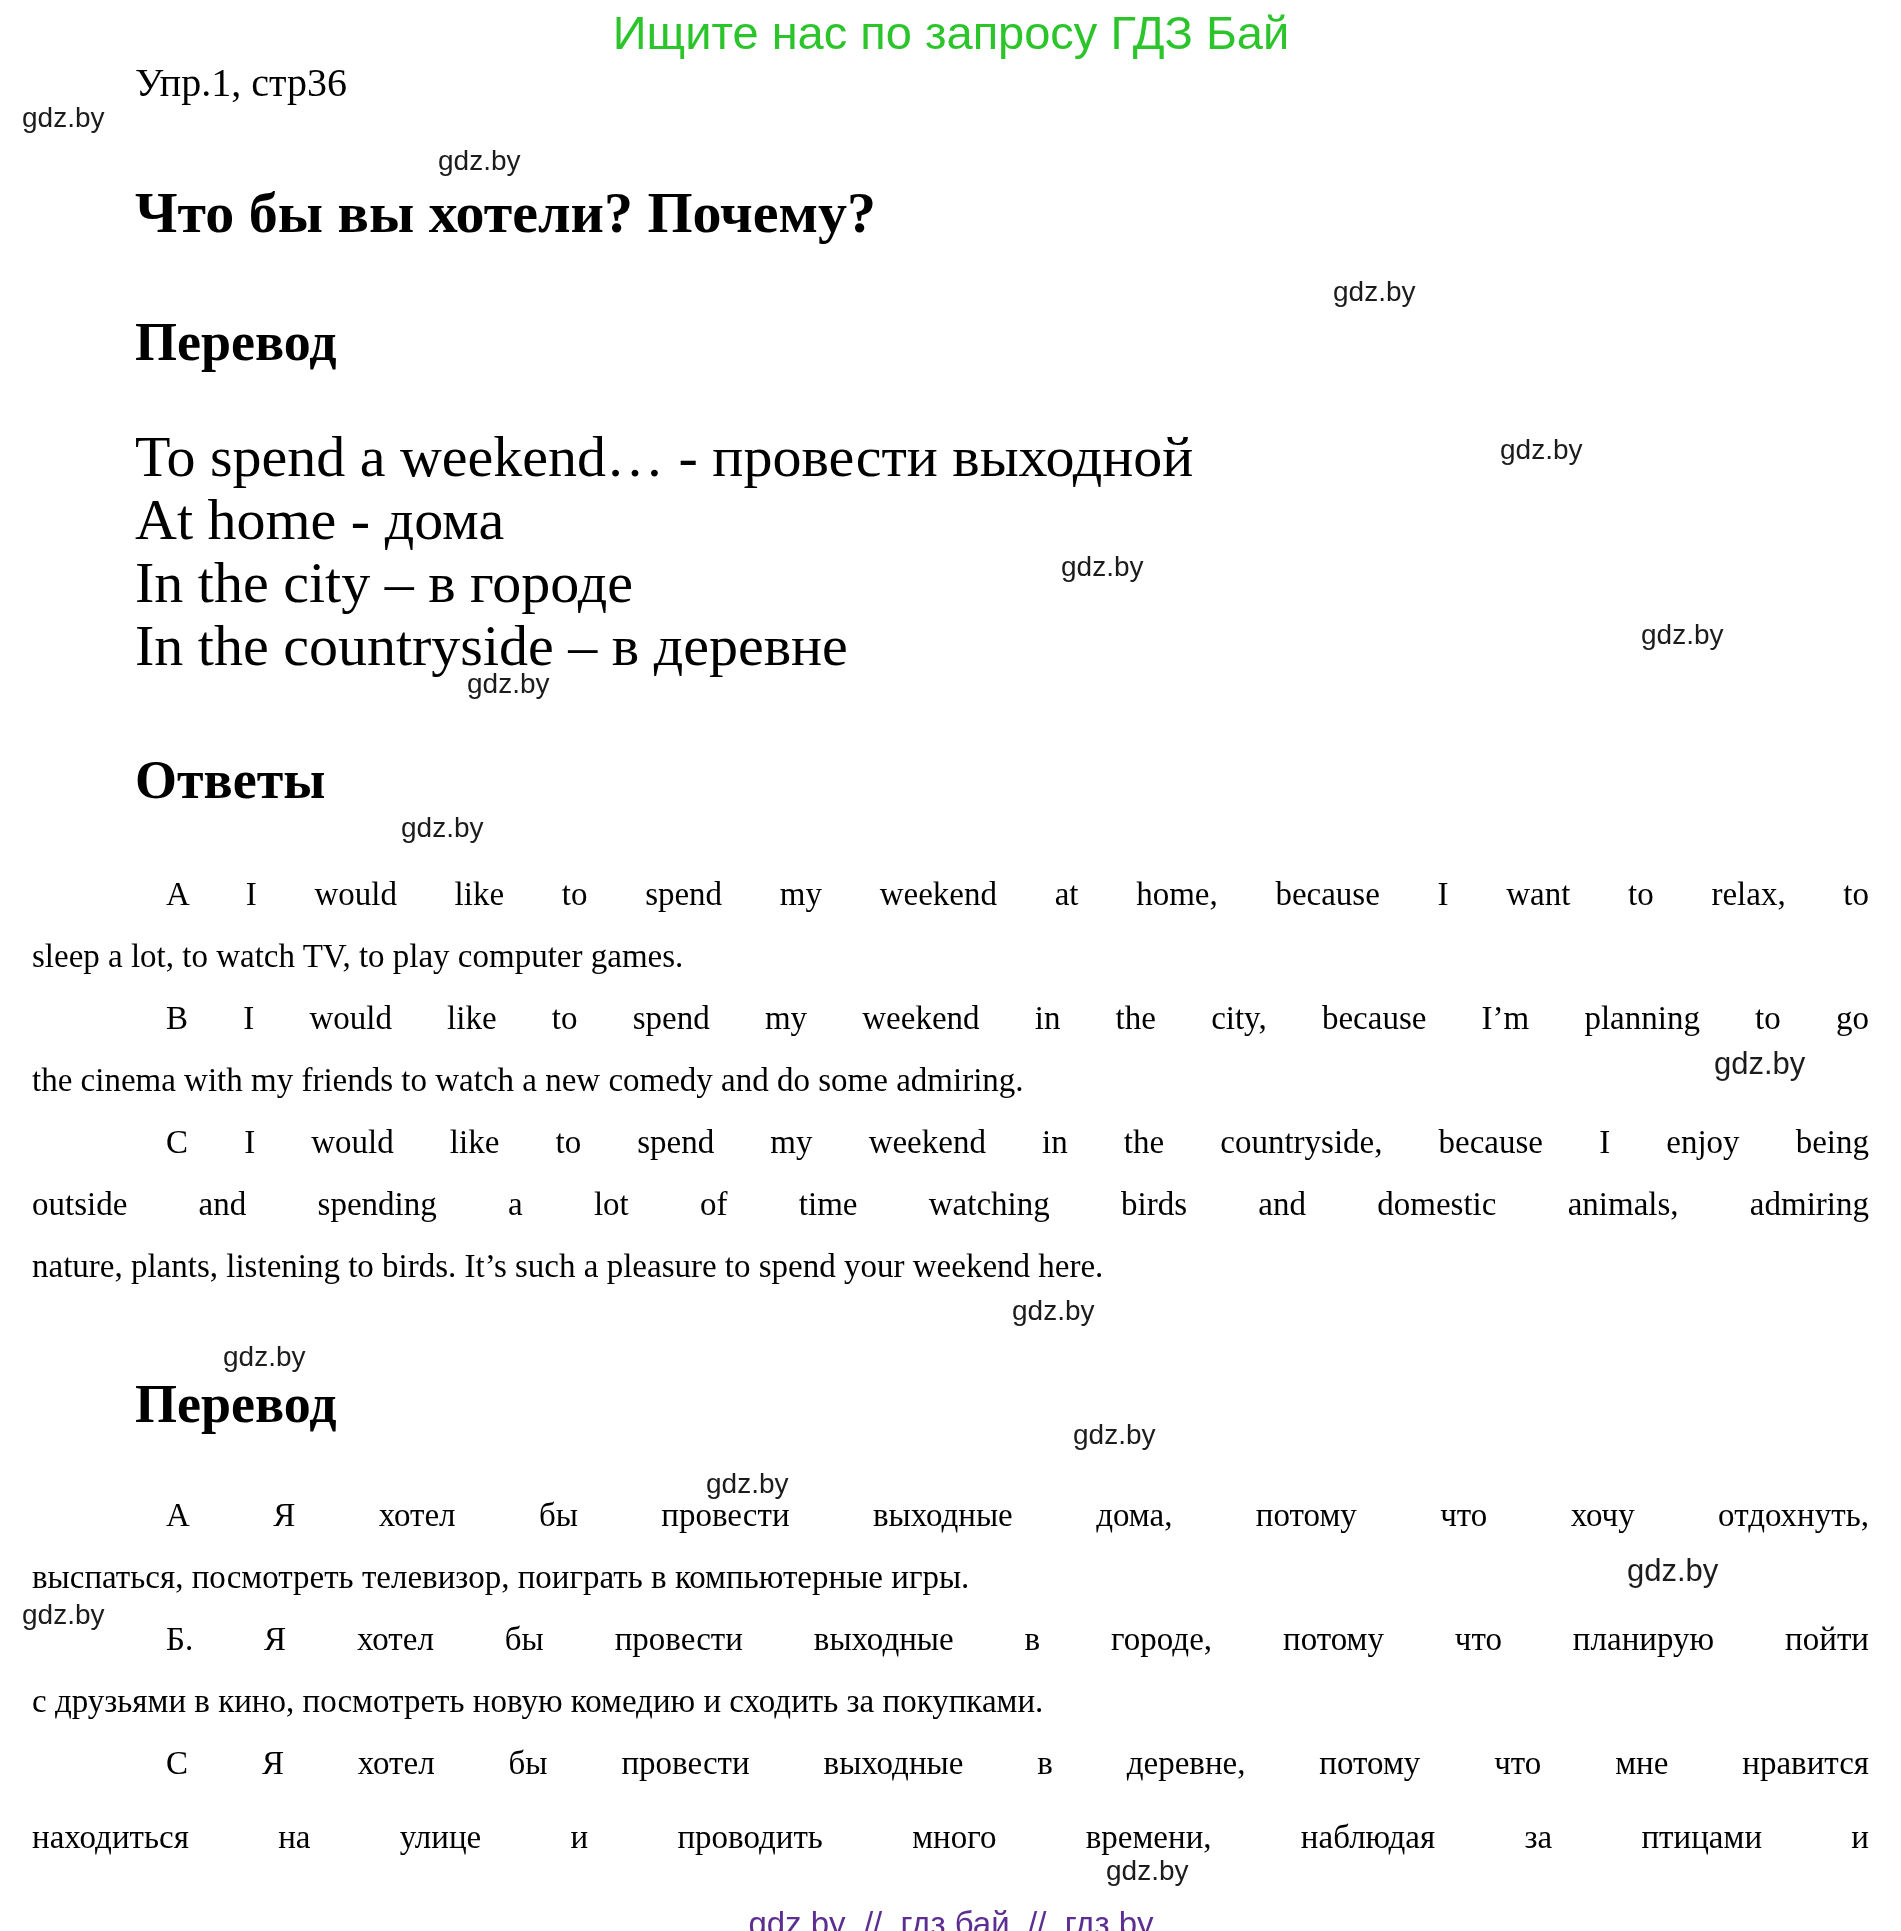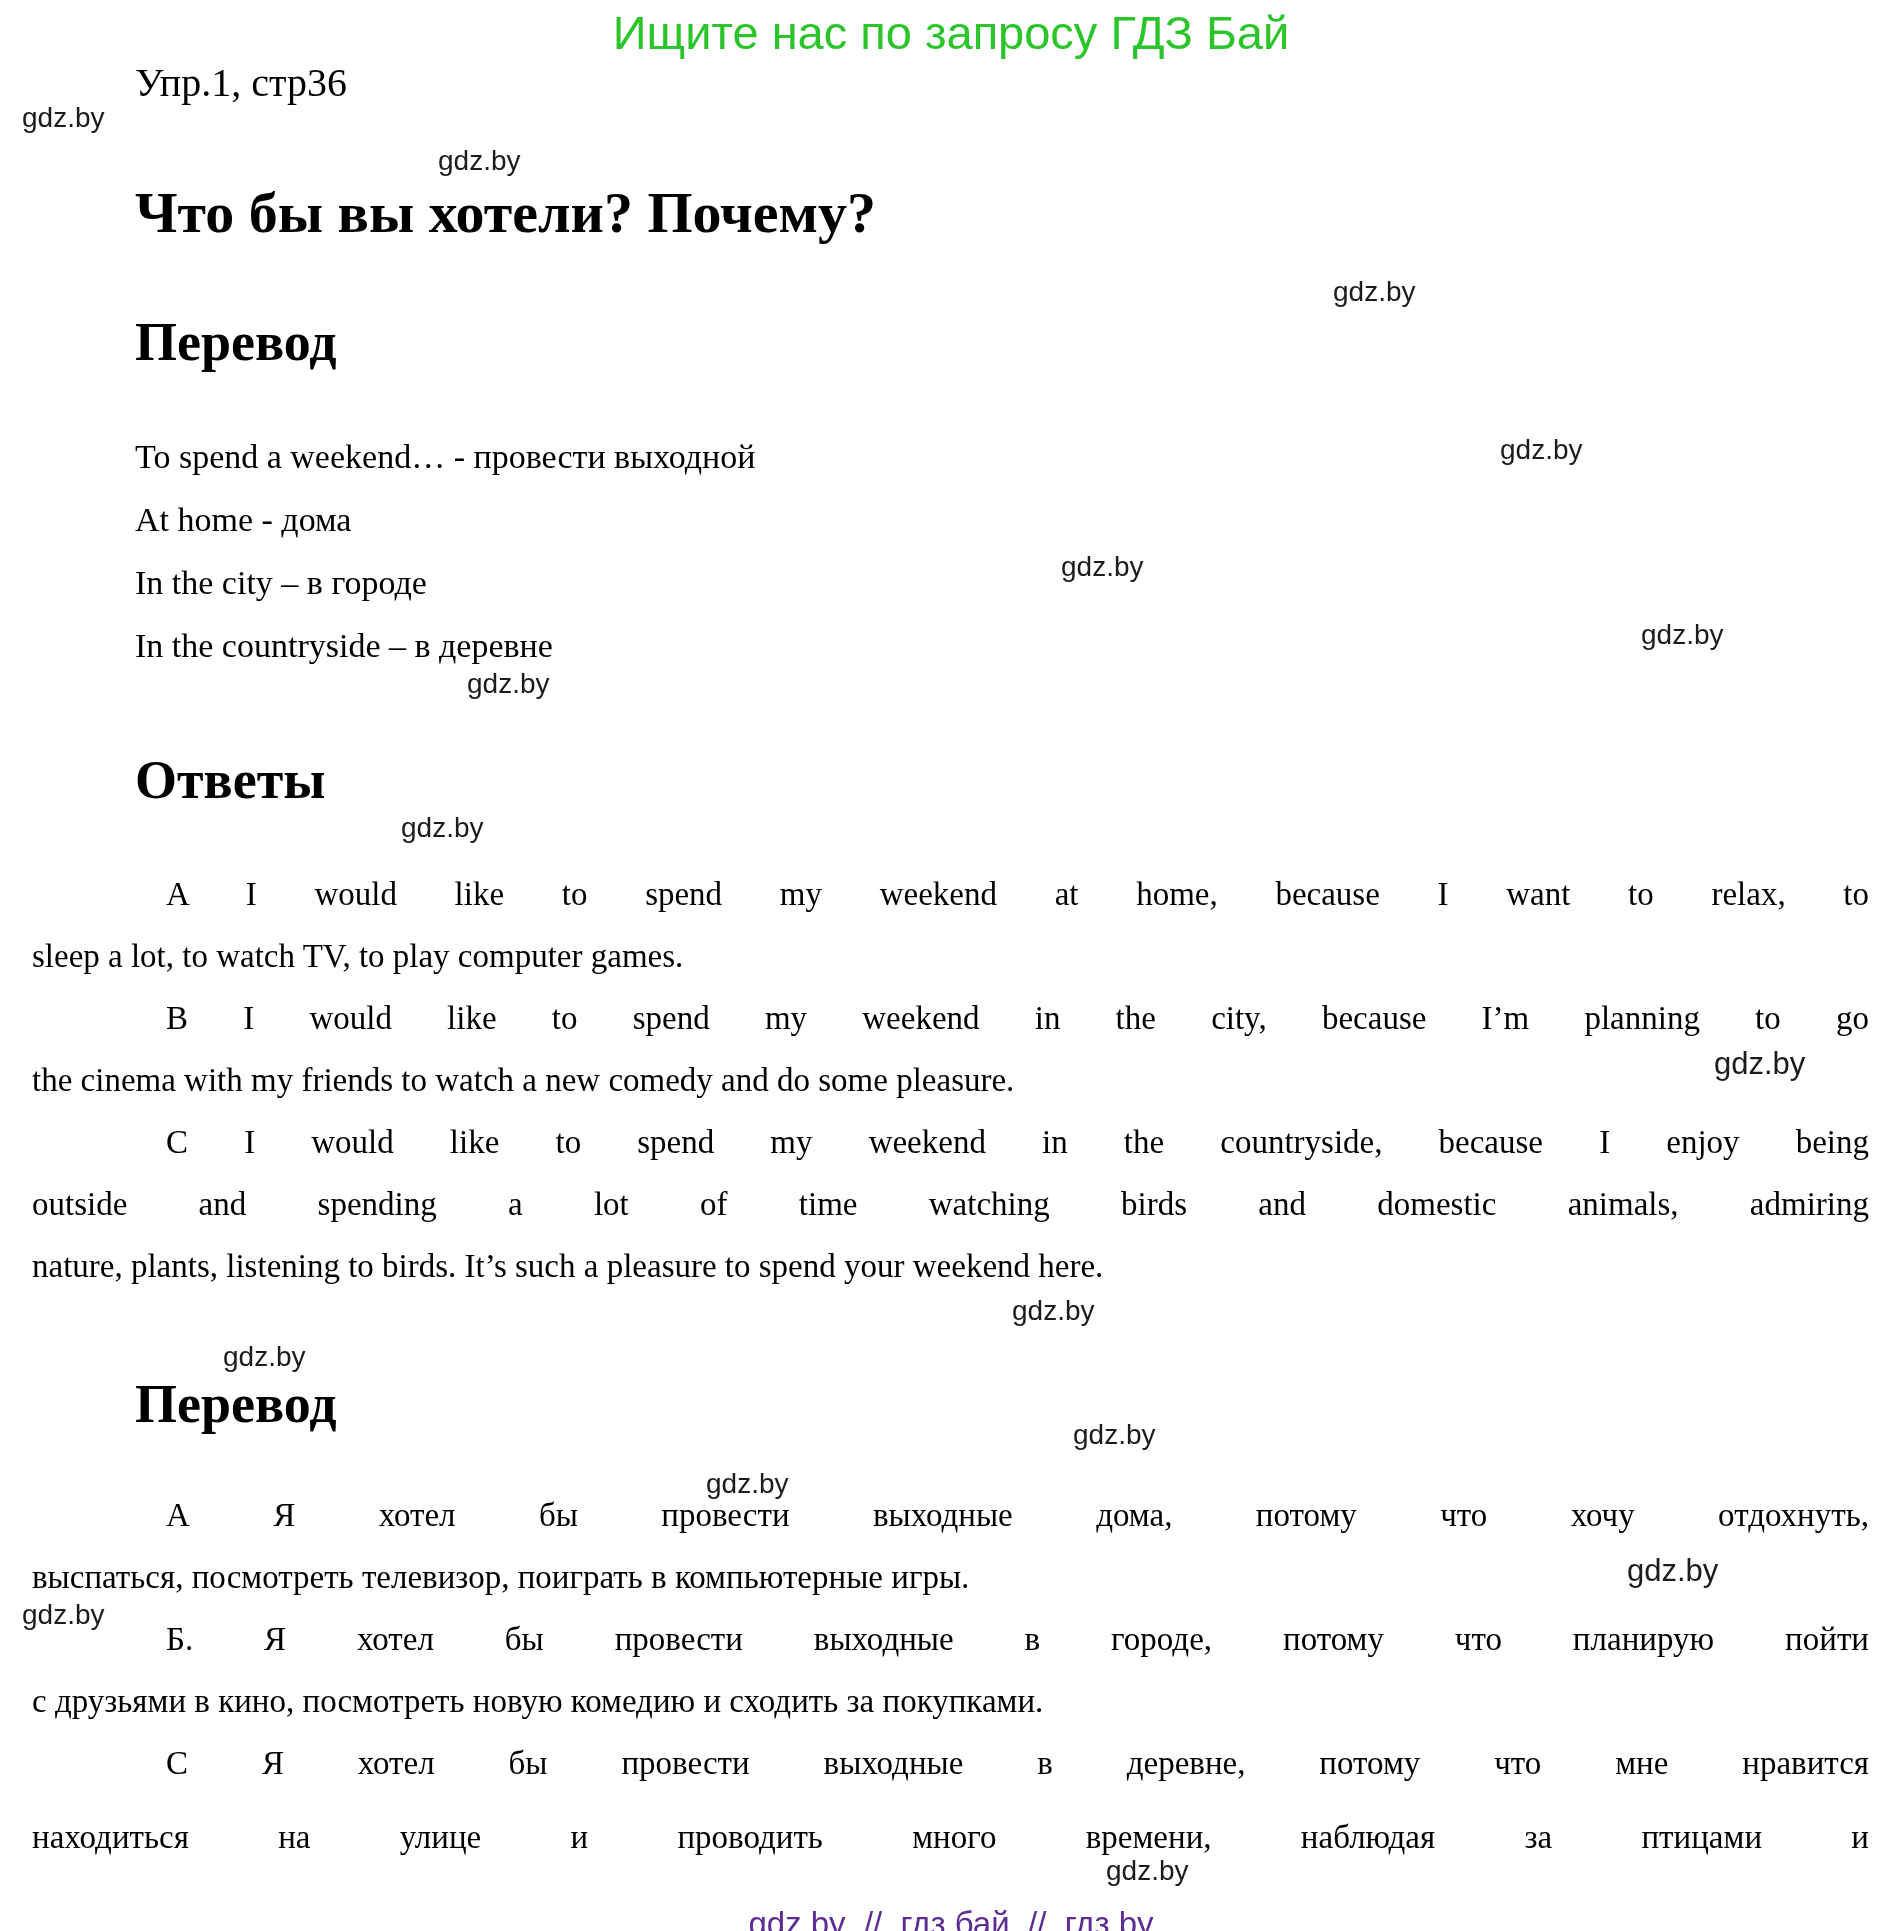--- a/index.html
+++ b/index.html
@@ -32,21 +32,21 @@
   .h-sub {
     position: absolute; left: 135px;
     font-size: 54px; font-weight: bold; line-height: 1;
   }
   .h-perevod1 { top: 315px; }
   .h-otvety  { top: 753px; }
   .h-perevod2 { top: 1377px; }
   .vocab {
     position: absolute; left: 135px; top: 425px;
     width: 1577px;
-    font-size: 34px; line-height: 63px;
+    font-size: 58px; line-height: 63px;
     white-space: nowrap;
   }
   .paras {
     position: absolute; left: 32px;
     width: 1837px;
     font-size: 33px; line-height: 62px;
   }
   .paras-en { top: 863px; }
   .paras-ru { top: 1484px; }
   .para > div { text-align: justify; text-align-last: justify; }
@@ -93,21 +93,21 @@
 
   <div class="h-sub h-otvety">Ответы</div>
 
   <div class="paras paras-en">
     <div class="para">
         <div>A I would like to spend my weekend at home, because I want to relax, to</div>
         <div>sleep a lot, to watch TV, to play computer games.</div>
       </div>
     <div class="para">
         <div>B I would like to spend my weekend in the city, because I’m planning to go</div>
-        <div>the cinema with my friends to watch a new comedy and do some pleasure.</div>
+        <div>the cinema with my friends to watch a new comedy and do some admiring.</div>
       </div>
     <div class="para">
         <div>C I would like to spend my weekend in the countryside, because I enjoy being</div>
         <div>outside and spending a lot of time watching birds and domestic animals, admiring</div>
         <div>nature, plants, listening to birds. It’s such a pleasure to spend your weekend here.</div>
       </div>
   </div>
 
   <div class="h-sub h-perevod2">Перевод</div>
 

